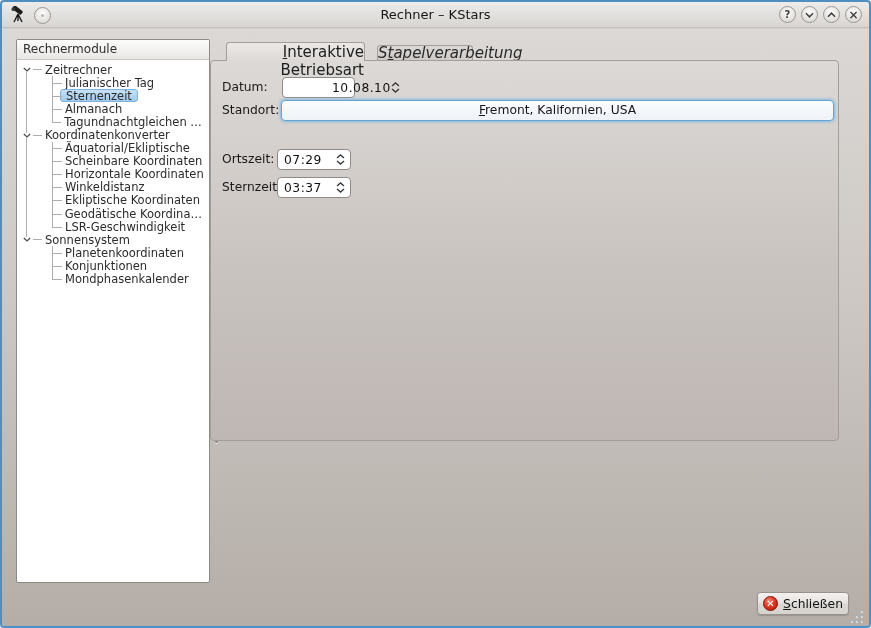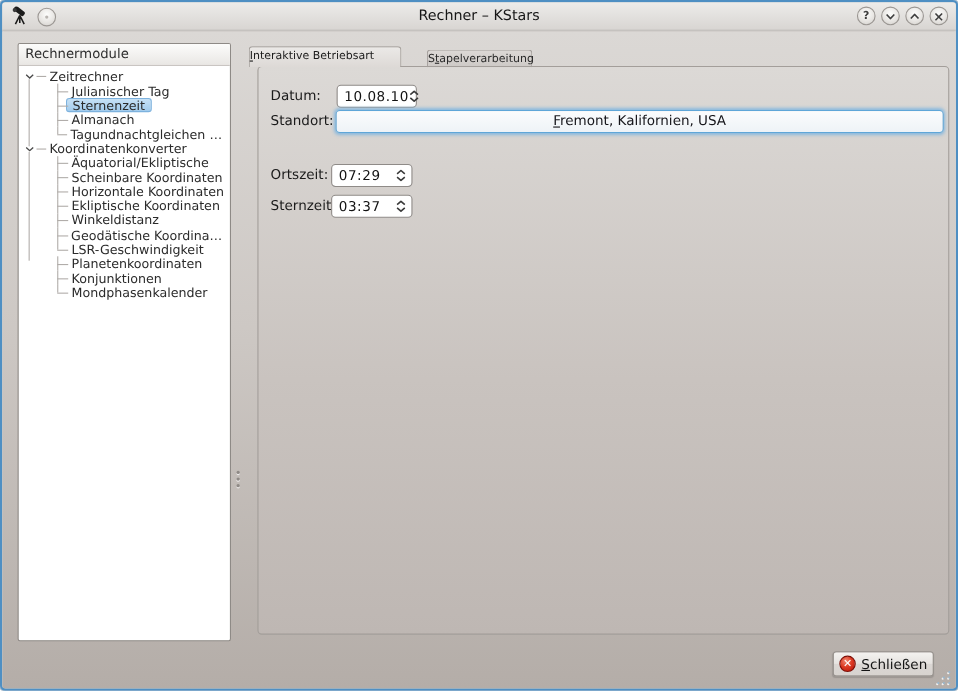--- a/index.html
+++ b/index.html
@@ -83,36 +83,36 @@
   }
 
   
   .splitgrip { position:absolute; left:213px; top:399px; display:flex;
     flex-direction:column; gap:3px; }
   .splitgrip i { width:3px; height:3px; border-radius:50%; background:#8f8a86;
     box-shadow:0 1px 0 rgba(255,255,255,.7); }
 
   
   .tab {
-    position:absolute; font-size:10px; color:#1c1c1c;
+    position:absolute; font-size:15px; color:#1c1c1c;
     border:1px solid #a39e9a; border-bottom:none;
-    border-radius:3.5px 3.5px 0 0; text-align:left;
+    border-radius:3.5px 3.5px 0 0; text-align:right;
   }
   .tab-active {
     left:224px; top:13px; width:139px; height:19px; line-height:18px;
     background:linear-gradient(#ebe9e7,#ddd9d6); z-index:3;
   }
   .tab-inactive {
-    left:386px; top:16px; width:96px; height:17px; line-height:15px;
-    background:linear-gradient(#dcd8d5,#ccc8c5); z-index:1; color:#2a2a2a;
+    left:375px; top:16px; width:96px; height:17px; line-height:15px;
+    background:linear-gradient(#dcd8d5,#ccc8c5); z-index:1; color:#2a2a2a;font-style:italic;
   }
 
   
   .pane {
-    position:absolute; left:232px; top:31px; width:629px; height:517px;
+    position:absolute; left:208px; top:31px; width:629px; height:381px;
     background:linear-gradient(180deg,#dcd9d6 0%, #c9c3bf 55%, #beb7b3 100%);
     border:1px solid #a39e9a; border-radius:4px; z-index:2;
   }
   .flabel { position:absolute; font-size:12.3px; color:#1a1a1a; height:16px; line-height:16px; }
   .spin {
     position:absolute; height:21px; background:#ffffff;
     border:1px solid #8f8b88; border-radius:4px;
     display:flex; align-items:center; font-size:12.3px; color:#111;
   }
   .spin .val { flex:1; padding-left:6px; letter-spacing:.5px; }
@@ -238,35 +238,44 @@
           <div class="trow t1">
             <span class="branch"></span>
             <span class="tlabel">Scheinbare Koordinaten</span>
           </div>
           <div class="trow t1">
             <span class="branch"></span>
             <span class="tlabel">Horizontale Koordinaten</span>
           </div>
           <div class="trow t1">
             <span class="branch"></span>
+            <span class="tlabel">Winkeldistanz</span>
+          </div>
+          <div class="trow t1">
+            <span class="branch"></span>
             <span class="tlabel">Ekliptische Koordinaten</span>
           </div>
           <div class="trow t1">
             <span class="branch"></span>
-            <span class="tlabel">Winkeldistanz</span>
-          </div>
-          <div class="trow t1">
-            <span class="branch"></span>
             <span class="tlabel">Geodätische Koordinaten</span>
           </div>
           <div class="trow t1 last">
             <span class="branch"></span>
             <span class="tlabel">LSR-Geschwindigkeit</span>
           </div>
 
+          <div class="trow t0">
+            <span class="arrow">
+                <svg width="8" height="5" viewBox="0 0 8 5">
+                  <path d="M0.8 1 L4 4 L7.2 1" fill="none" stroke="#4a4a4a" stroke-width="1.2"></path>
+                </svg>
+              </span>
+            <span class="dash"></span>
+            <span class="tlabel">Sonnensystem</span>
+          </div>
           <div class="trow t1">
             <span class="branch"></span>
             <span class="tlabel">Planetenkoordinaten</span>
           </div>
           <div class="trow t1">
             <span class="branch"></span>
             <span class="tlabel">Konjunktionen</span>
           </div>
           <div class="trow t1 last">
             <span class="branch"></span>
@@ -284,21 +293,21 @@
       <div class="tab tab-active">
         <span><span class="ul">I</span><span>nteraktive Betriebsart</span></span>
       </div>
       <div class="tab tab-inactive">
         <span><span>S</span><span class="ul">t</span><span>apelverarbeitung</span></span>
       </div>
 
       <div class="pane">
 
         <div class="flabel" style="left:11px; top:18px;">Datum:</div>
-        <div class="spin" style="left:71px; top:16px; width:73px;">
+        <div class="spin" style="left:71px; top:16px; width:73px;padding-left:43px;">
           <span class="val">10.08.10</span>
           <span class="arrows">
             <svg width="9" height="5" viewBox="0 0 9 5">
                 <path d="M1 4 L4.5 1 L8 4" fill="none" stroke="#3a3a3a" stroke-width="1.4"></path>
               </svg>
             <svg width="9" height="5" viewBox="0 0 9 5">
                 <path d="M1 1 L4.5 4 L8 1" fill="none" stroke="#3a3a3a" stroke-width="1.4"></path>
               </svg>
           </span>
         </div>

